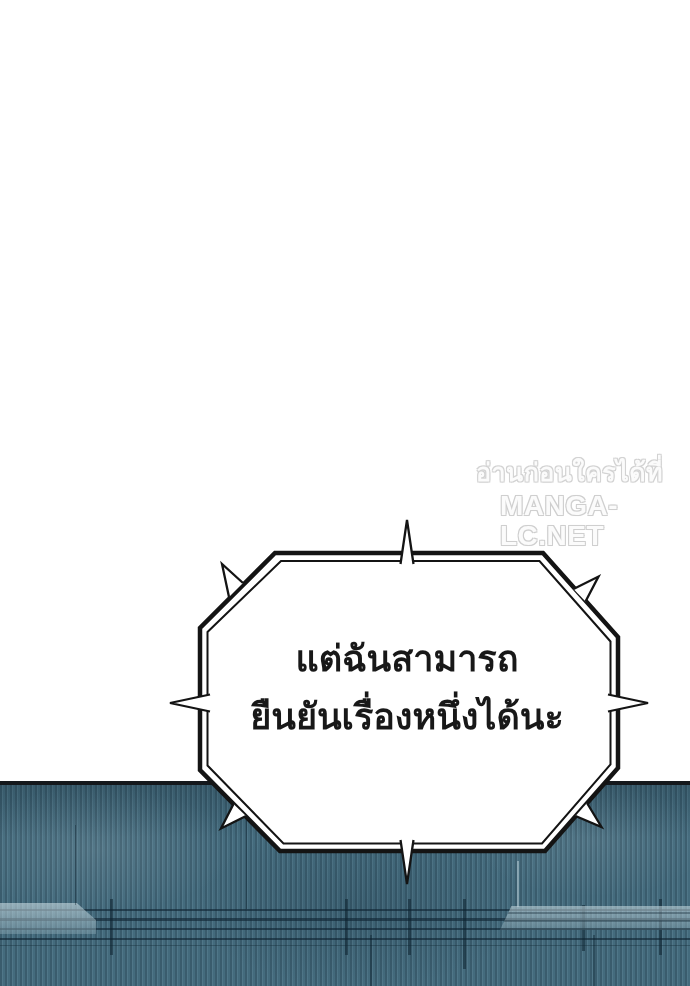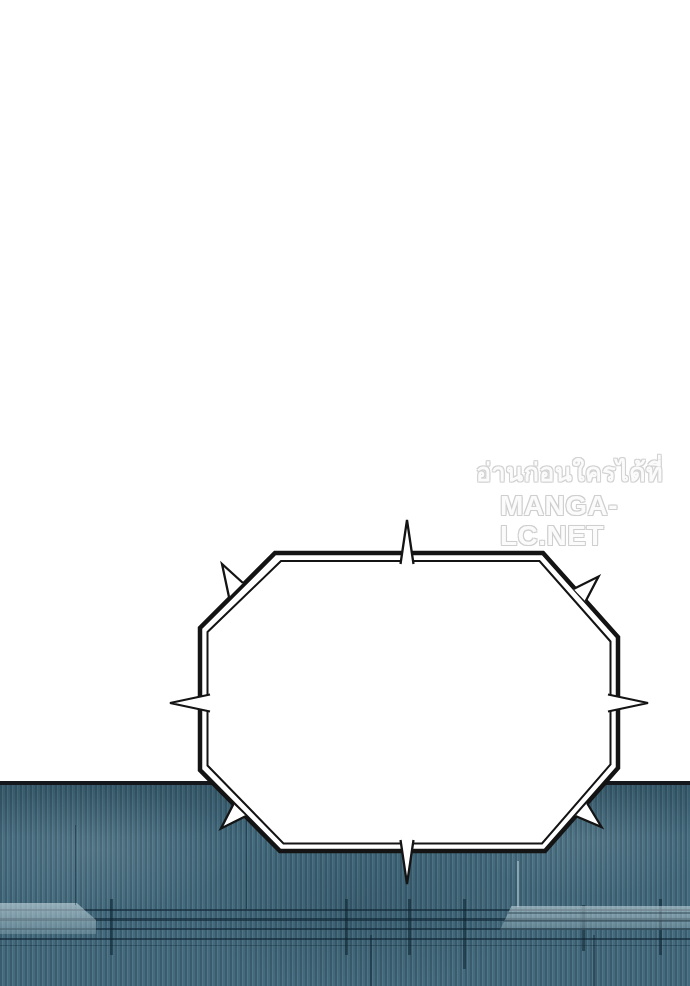--- a/index.html
+++ b/index.html
@@ -131,14 +131,18 @@
       <path d="M400.5,840 L407,884 L413.5,840"></path>
       <path d="M210,694.5 L170,703 L210,711.5"></path>
       <path d="M608,694.5 L648,703 L608,711.5"></path>
       <path d="M229,597 L222,564 L243,583"></path>
       <path d="M573.5,589 L598.5,576.5 L585.5,601.5"></path>
       <path d="M233.5,804 L221,828.5 L246,816"></path>
       <path d="M587,803 L601.5,827 L575.5,816"></path>
     </g>
   </svg>
 
+  <div class="bubble-text">
+    <div>แต่ฉันสามารถ</div>
+    <div>ยืนยันเรื่องหนึ่งได้นะ</div>
+  </div>
 
 </div>
 
 </body></html>

